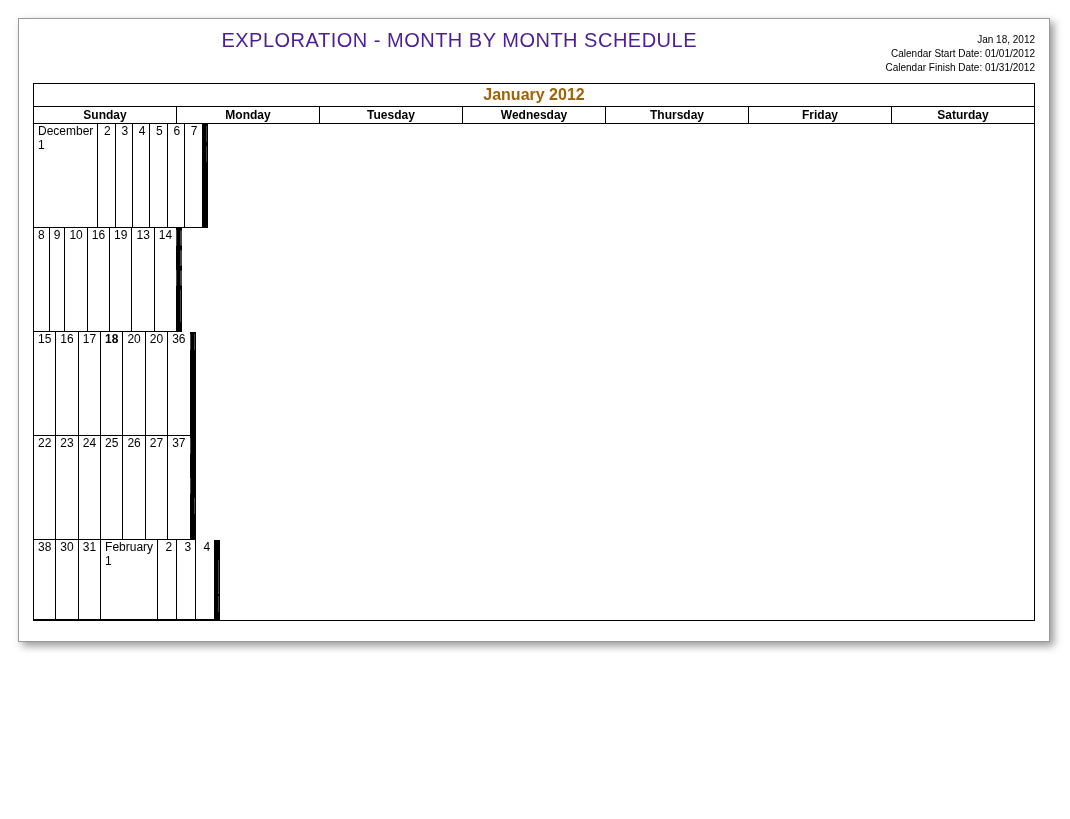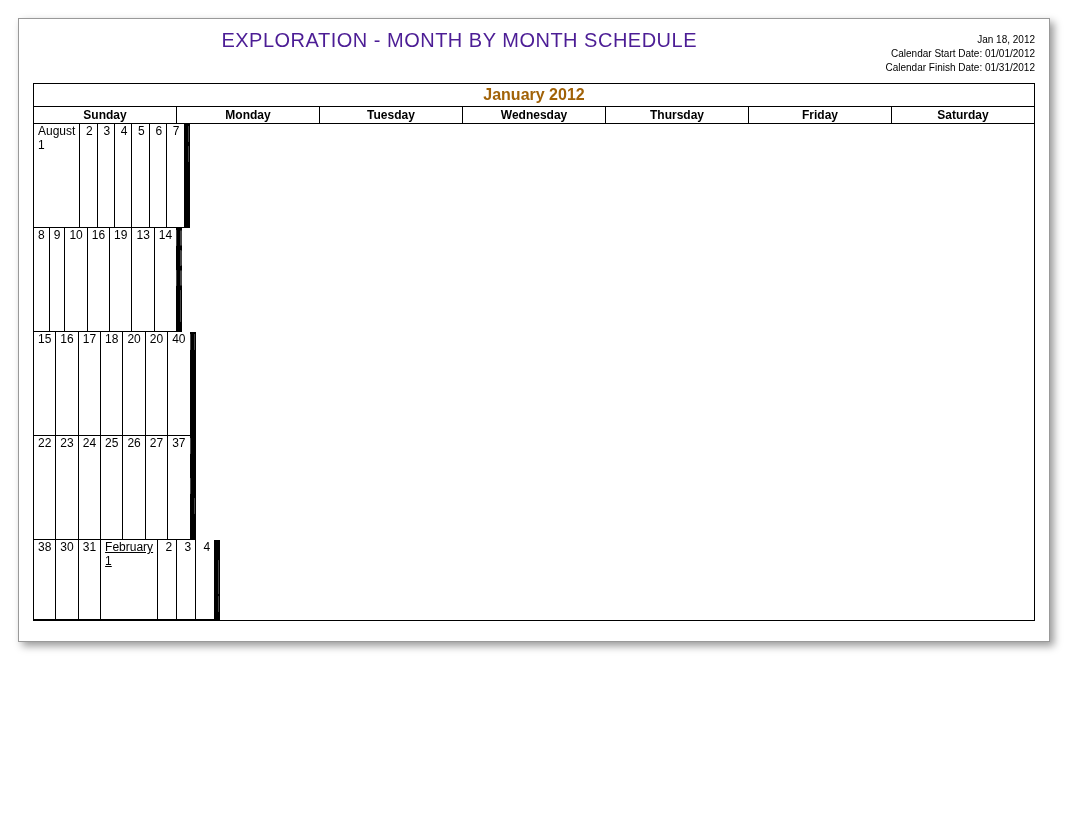--- a/index.html
+++ b/index.html
@@ -14,21 +14,21 @@
   .dow div:last-child{border-right:none}
   .week{display:flex;position:relative}
   .cell{flex:1;border-right:1px solid #000;border-top:1px solid #000;background:#fff;min-height:1px}
   .cell:last-child{border-right:none}
   .week:first-of-type .cell{border-top:none}
   .num-row{display:flex;border-bottom:1px solid #000;position:relative;z-index:2}
   .num{flex:1;text-align:right;font-size:12px;padding:0 4px;border-right:1px solid #000}
   .num:last-child{border-right:none}
   .wknd{background:linear-gradient(to bottom,#f5f5f5,#d8d8d8)}
   .today{background:#b3d9ff}
-  .today-num{font-weight:normal}
+  .today-num{font-weight:bold}
   .body{position:relative;height:104px}
   .w6 .body{height:80px}
   .bars{position:absolute;left:0;right:0;top:0;bottom:0;pointer-events:none}
   .bar{position:absolute;height:16px;border:1px solid #444;border-radius:2px;font-size:10px;text-align:center;line-height:15px;white-space:nowrap;overflow:hidden;box-sizing:border-box}
   .bar.cont-l{border-left:none;border-top-left-radius:0;border-bottom-left-radius:0}
   .bar.cont-r{border-right:none;border-top-right-radius:0;border-bottom-right-radius:0}
   .c-gray{background:linear-gradient(#ddd,#aaa)}
   .c-blue{background:linear-gradient(#dbeaff,#99c2f2)}
   .c-pink{background:linear-gradient(#ffe6ef,#f7b8cf)}
   .c-teal{background:linear-gradient(#d4f0ea,#8fd1c4)}
@@ -53,21 +53,21 @@
         <div>Monday</div>
         <div>Tuesday</div>
         <div>Wednesday</div>
         <div>Thursday</div>
         <div>Friday</div>
         <div>Saturday</div>
       </div>
     <div id="weeks">
         <div class="week">
           <div class="num-row">
-            <div class="num" style="text-align: left;">August 1</div>
+            <div class="num" style="text-align: left;">December 1</div>
             <div class="num">2</div>
             <div class="num">3</div>
             <div class="num">4</div>
             <div class="num">5</div>
             <div class="num">6</div>
             <div class="num">7</div>
           </div>
           <div class="body">
             <div style="display: flex; position: absolute; inset: 0px;">
               <div class="cell wknd"></div>
@@ -116,21 +116,21 @@
           </div>
         </div>
         <div class="week">
           <div class="num-row">
             <div class="num">15</div>
             <div class="num">16</div>
             <div class="num">17</div>
             <div class="num today-num">18</div>
             <div class="num">20</div>
             <div class="num">20</div>
-            <div class="num">40</div>
+            <div class="num">36</div>
           </div>
           <div class="body">
             <div style="display: flex; position: absolute; inset: 0px;">
               <div class="cell wknd"></div>
               <div class="cell"></div>
               <div class="cell"></div>
               <div class="cell today"></div>
               <div class="cell"></div>
               <div class="cell"></div>
               <div class="cell wknd"></div>
@@ -169,21 +169,21 @@
               <div class="bar c-pink cont-l" style="left: calc(0% + 0px); width: calc(71.4286% - 4px); top: 42px;">0%, North Sea Exploration:Oil Extraction:Rigging and Core Samples</div>
               <div class="bar c-pink cont-r" style="left: calc(14.2857% + 4px); width: calc(85.7143% - 4px); top: 62px;">0%, North Sea Exploration:Oil Extraction:On-board Sample Analysis:Specific Compound Analysis</div>
             </div>
           </div>
         </div>
         <div class="week w6">
           <div class="num-row">
             <div class="num">38</div>
             <div class="num">30</div>
             <div class="num">31</div>
-            <div class="num" style="text-align: left; text-decoration: underline;">February 1</div>
+            <div class="num" style="text-align: left;">February 1</div>
             <div class="num">2</div>
             <div class="num">3</div>
             <div class="num">4</div>
           </div>
           <div class="body">
             <div style="display: flex; position: absolute; inset: 0px;">
               <div class="cell wknd"></div>
               <div class="cell"></div>
               <div class="cell"></div>
               <div class="cell"></div>

